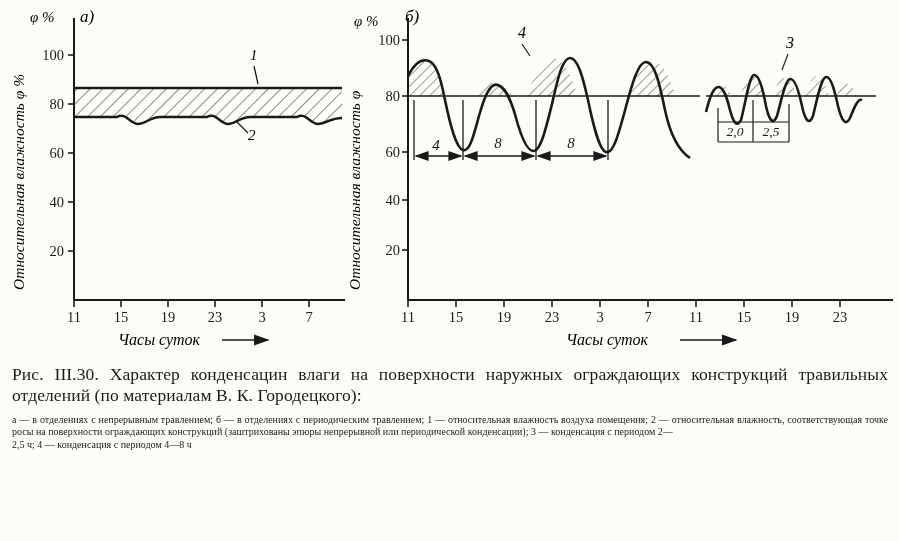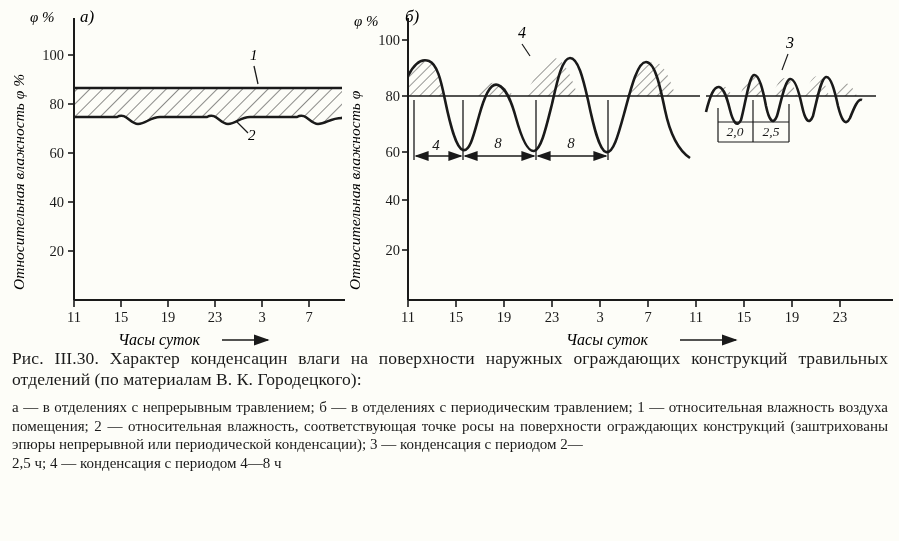--- a/index.html
+++ b/index.html
@@ -9,29 +9,29 @@
     font-family:"Liberation Serif", serif;
     color:#1a1a1a;
     position:relative;
     overflow:hidden;
   }
   .figure{
     position:absolute;left:0;top:0;width:899px;height:360px;
   }
   svg.plot{position:absolute;left:0;top:0;}
   .caption{
-    position:absolute;left:12px;top:348px;width:876px;
+    position:absolute;left:12px;top:364px;width:876px;
   }
   .cap-main{
     font-size:17.5px;line-height:1.22;text-align:justify;
     letter-spacing:0.1px;
   }
   .cap-legend{
     margin-top:7px;
-    font-size:15px;line-height:1.26;text-align:justify;
+    font-size:10px;line-height:1.26;text-align:justify;
   }
   .cap-legend .lastline{text-align:left;display:block;}
 </style>
 </head>
 <body>
 
 <div class="figure">
   <svg class="plot" width="899" height="360" viewBox="0 0 899 360">
     <defs>
       <pattern id="hatch" width="9" height="9" patternTransform="rotate(45)" patternUnits="userSpaceOnUse">

